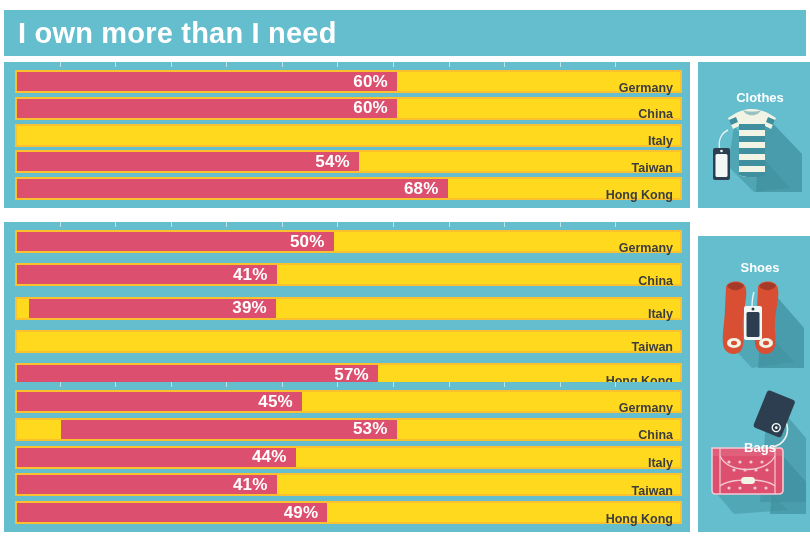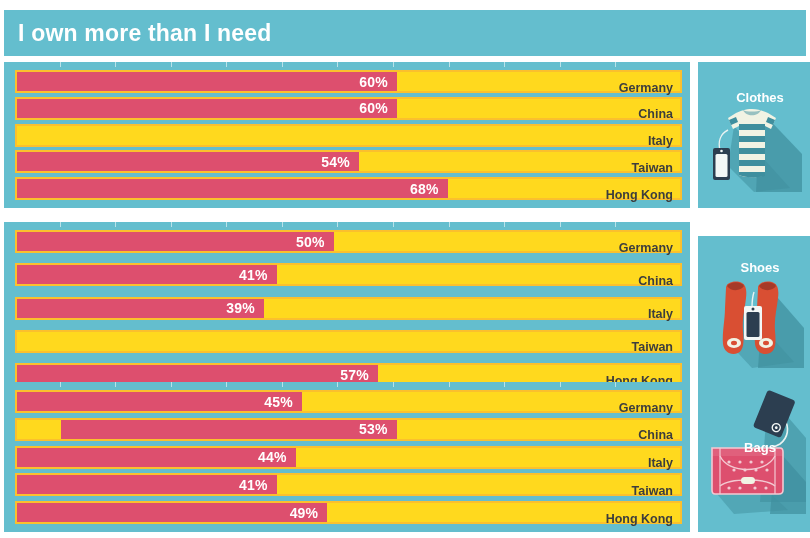--- a/index.html
+++ b/index.html
@@ -30,21 +30,21 @@
     width: 802px;
     height: 46px;
     background: #64bece;
   }
   .header-title {
     position: absolute;
     left: 14px;
     top: 50%;
     transform: translateY(-50%);
     color: #ffffff;
-    font-size: 23px;
+    font-size: 29px;
     font-weight: bold;
     letter-spacing: 0.2px;
     white-space: nowrap;
   }
 
   
   .section {
     position: absolute;
     left: 4px;
     width: 686px;
@@ -97,21 +97,21 @@
     left: 0;
     top: 0;
     bottom: 0;
     background: #dd4f6e;
     display: flex;
     align-items: center;
     justify-content: flex-end;
   }
   .fill-value {
     color: #ffffff;
-    font-size: 14px;
+    font-size: 17px;
     font-weight: bold;
     padding-right: 9px;
     white-space: nowrap;
     letter-spacing: 0.2px;
   }
 
   .row-label {
     position: absolute;
     right: 7px;
     top: 50%;
@@ -227,21 +227,21 @@
         </div>
         <span class="row-label">Germany</span>
       </div>
       <div class="row">
         <div class="fill" style="width: 39.155%;">
           <span class="fill-value">41%</span>
         </div>
         <span class="row-label">China</span>
       </div>
       <div class="row">
-        <div class="fill" style="width: 37.245%;">
+        <div class="fill" style="width: 37.245%; margin-left: 12px;">
           <span class="fill-value">39%</span>
         </div>
         <span class="row-label">Italy</span>
       </div>
       <div class="row">
         <span class="row-label">Taiwan</span>
       </div>
       <div class="row">
         <div class="fill" style="width: 54.435%;">
           <span class="fill-value">57%</span>

